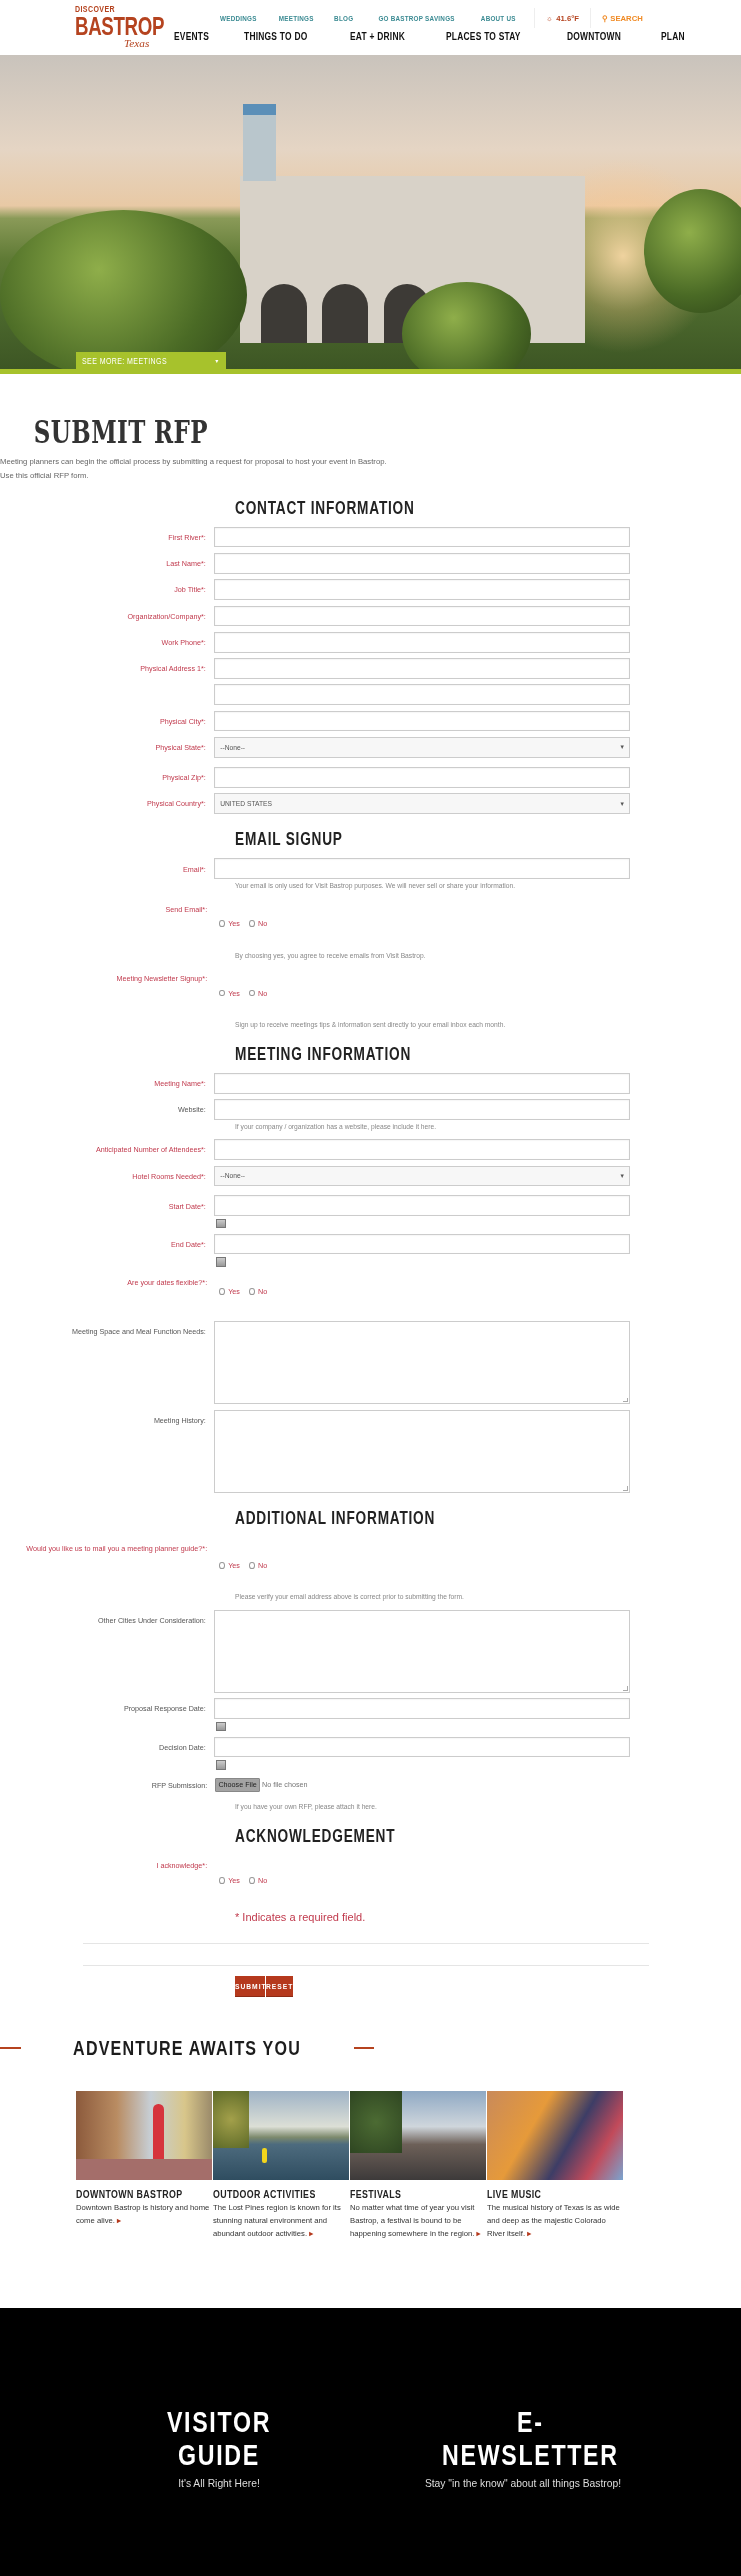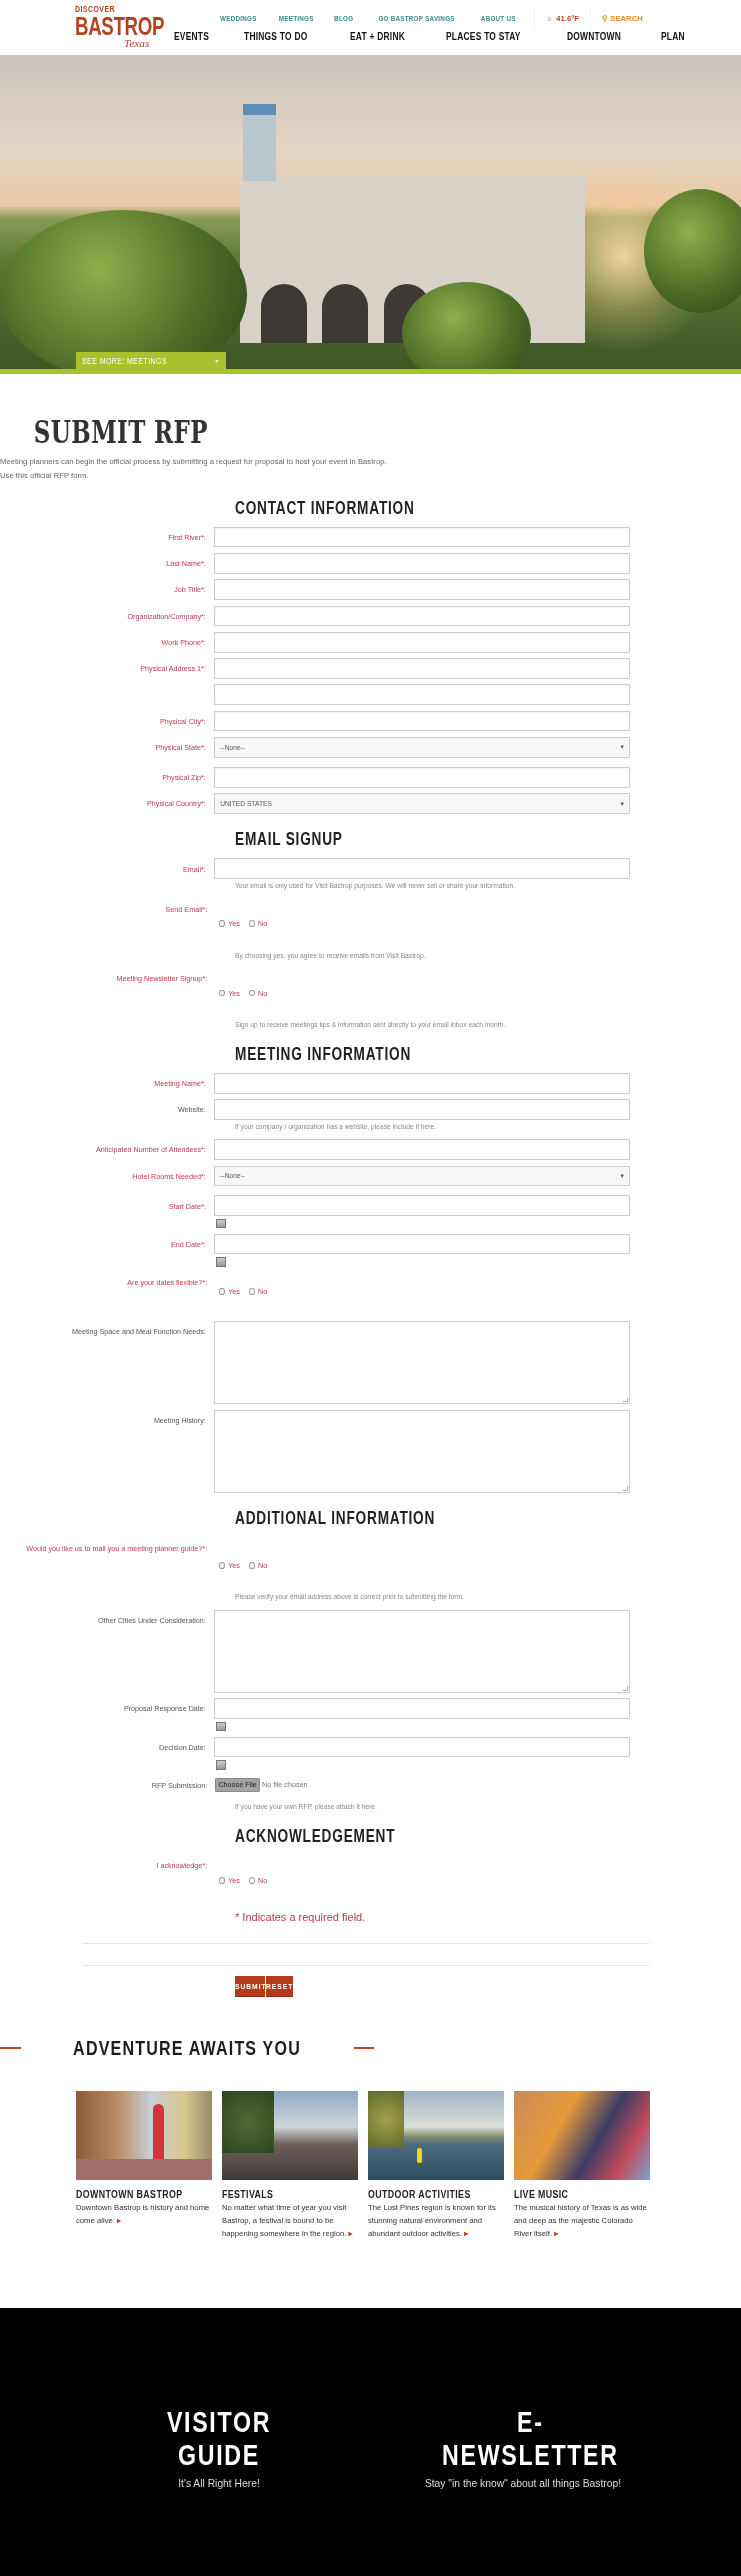--- a/index.html
+++ b/index.html
@@ -49,21 +49,21 @@
 .cal{width:10.3px;height:9.3px;background:linear-gradient(#ccc,#999);border:0.5px solid #777;margin:3.1px 0 5.2px 2.1px}
 .req{margin-left:235px;color:#c0394c;font-size:11px;margin-top:26px}
 .hr{margin:20.6px 0 0 83px;width:566px;border-top:1px solid #e5e5e5}
 .btns{margin:10.3px 0 0 235px;display:flex;gap:1px}
 .btns button{background:#b5391d;color:#fff;border:none;font-weight:bold;font-size:6.7px;letter-spacing:1px;height:20.6px;border-bottom:1.5px solid #8d2a14}
 
 .adv{text-align:left;margin-top:39px}
 .adv h2{font-size:20.6px;font-weight:bold;letter-spacing:1.5px;color:#1c1c1c;display:inline-flex;align-items:center;gap:20.6px}
 .adv h2 .dash{width:20.6px;height:1.5px;background:#b5431f}
 .adv h2 .tx{transform:scaleX(.78);display:inline-block}
-.cards{display:flex;gap:10px;margin:31px 0 0 76px}
+.cards{display:flex;gap:1px;margin:31px 0 0 76px}
 .card{width:136px}
 .card .img{height:89px;position:relative;overflow:hidden}
 .card h3{font-size:11.3px;font-weight:bold;letter-spacing:0.5px;color:#222;margin-top:7.7px;transform:scaleX(.78);transform-origin:left;white-space:nowrap}
 .card p{font-size:7.7px;line-height:13.4px;color:#333;margin-top:1px}
 .card .more{color:#b5391d;font-weight:bold}
 
 .dark{background:#000;height:309px;margin-top:67px;display:flex;justify-content:center;gap:98px;padding-top:98px}
 .promo{text-align:center;color:#fff}
 .promo h2{font-size:29px;font-weight:bold;letter-spacing:2.1px;transform:scaleX(.8);display:inline-block}
 .promo p{font-size:10.3px;margin-top:6.2px;color:#ddd}
@@ -359,33 +359,33 @@
 <div class="cards cond">
   <div class="card">
     <div class="img" style="background:linear-gradient(90deg,#8c5a3c 0%,#b98c62 30%,#c7cfd6 55%,#d8c68a 80%,#9a8a6a 100%)">
         <div style="position:absolute;left:77px;top:13px;width:11.3px;height:62px;background:#d6343d;border-radius:5.2px 5.2px 2.1px 2.1px"></div>
         <div style="position:absolute;left:0;right:0;bottom:0;height:20.6px;background:#a46e6a"></div>
       </div>
     <h3>DOWNTOWN BASTROP</h3>
     <p><span>Downtown Bastrop is history and home come alive.</span> <span class="more">▸</span></p>
   </div>
   <div class="card">
-    <div class="img" style="background:linear-gradient(180deg,#8fa9c4 0%,#cfd6dc 40%,#6d6058 60%,#3d3a3a 100%)">
-        <div style="position:absolute;left:0;top:0;width:52px;height:62px;background:radial-gradient(circle,#4c6b33,#2e4521)"></div>
-      </div>
-    <h3>FESTIVALS</h3>
-    <p><span>No matter what time of year you visit Bastrop, a festival is bound to be happening somewhere in the region.</span> <span class="more">▸</span></p>
-  </div>
-  <div class="card">
     <div class="img" style="background:linear-gradient(180deg,#9fb3c6 0%,#dcdfd6 40%,#7d8a6d 52%,#4d6b7e 60%,#2f4d60 100%)">
         <div style="position:absolute;left:0;top:0;width:36px;height:57px;background:radial-gradient(circle,#a3a04a,#5d6a28)"></div>
         <div style="position:absolute;left:49px;top:57px;width:5.2px;height:15.5px;background:#f2d51c;border-radius:2.1px"></div>
       </div>
     <h3>OUTDOOR ACTIVITIES</h3>
     <p><span>The Lost Pines region is known for its stunning natural environment and abundant outdoor activities.</span> <span class="more">▸</span></p>
+  </div>
+  <div class="card">
+    <div class="img" style="background:linear-gradient(180deg,#8fa9c4 0%,#cfd6dc 40%,#6d6058 60%,#3d3a3a 100%)">
+        <div style="position:absolute;left:0;top:0;width:52px;height:62px;background:radial-gradient(circle,#4c6b33,#2e4521)"></div>
+      </div>
+    <h3>FESTIVALS</h3>
+    <p><span>No matter what time of year you visit Bastrop, a festival is bound to be happening somewhere in the region.</span> <span class="more">▸</span></p>
   </div>
   <div class="card">
     <div class="img" style="background:linear-gradient(120deg,#c98a5a 0%,#e69a3a 35%,#3d3d66 60%,#c24a5a 80%,#7aa4d0 100%)"></div>
     <h3>LIVE MUSIC</h3>
     <p><span>The musical history of Texas is as wide and deep as the majestic Colorado River itself.</span> <span class="more">▸</span></p>
   </div>
 </div>
 
 <section class="dark">
   <div class="promo" style="width:206px">

